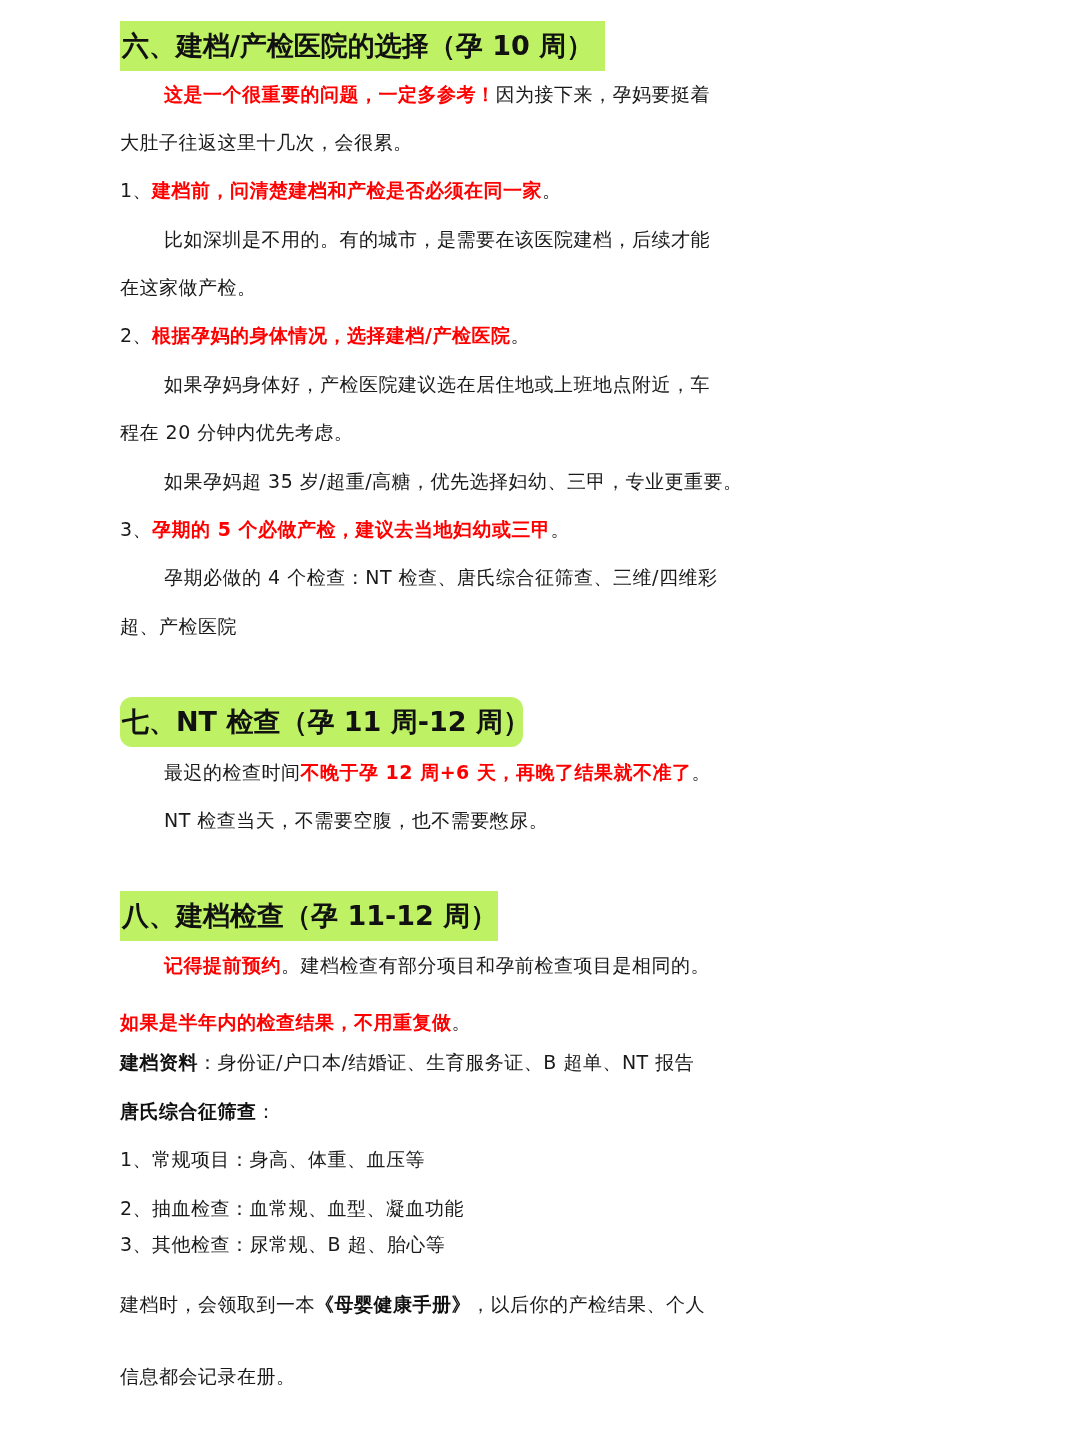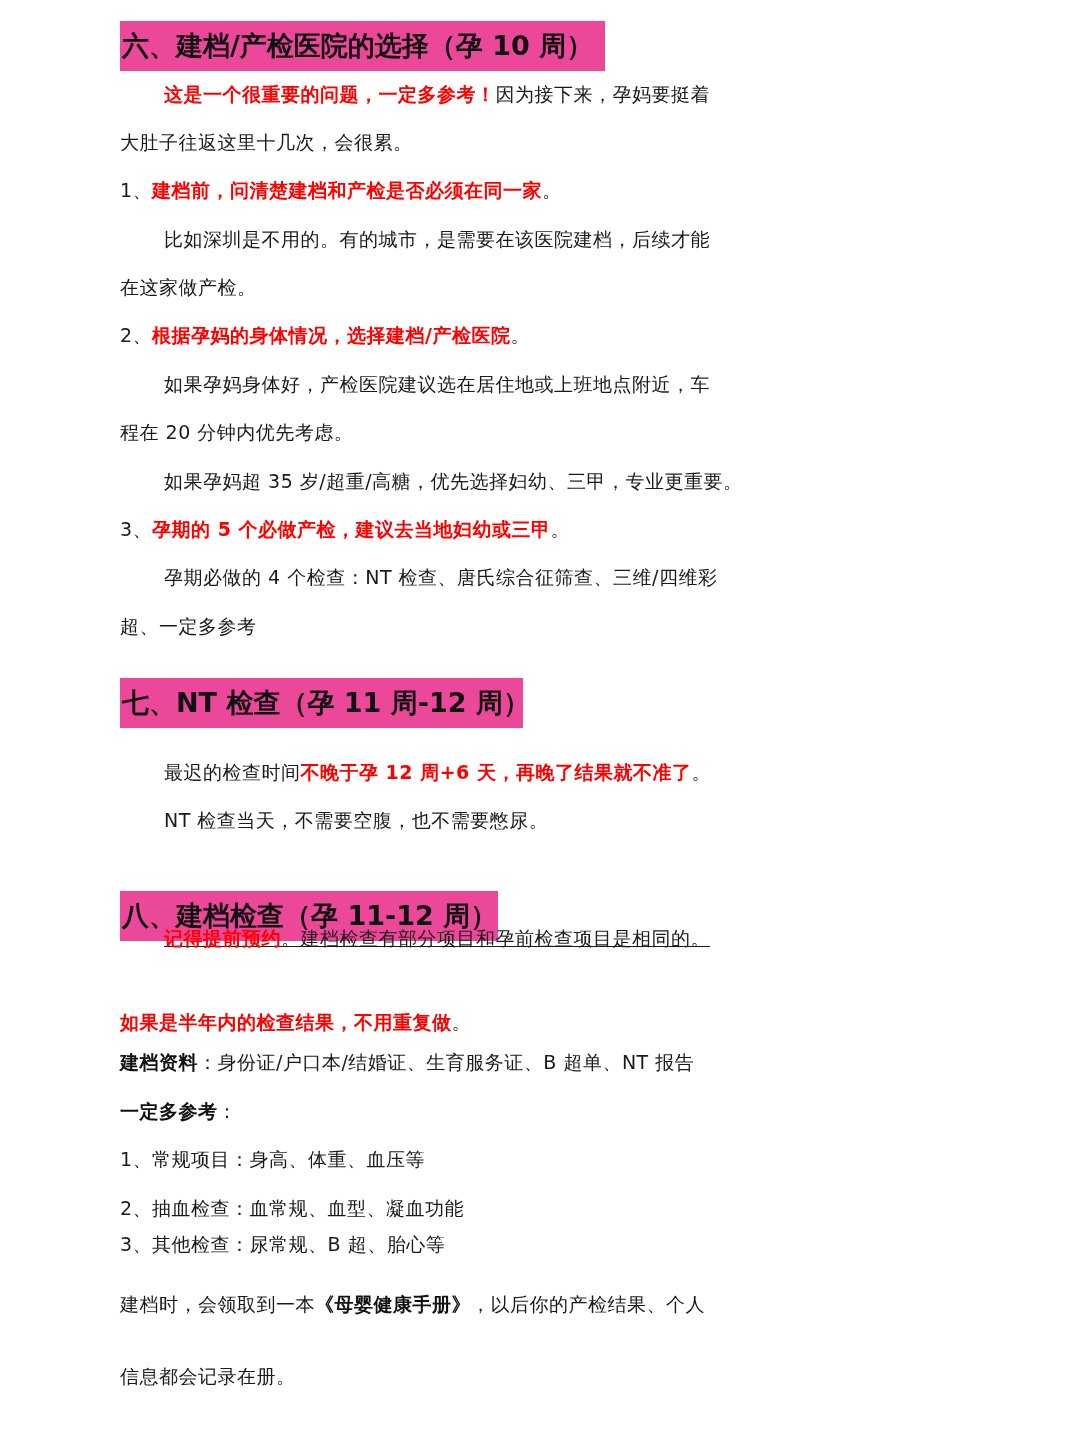--- a/index.html
+++ b/index.html
@@ -27,21 +27,21 @@
       white-space: nowrap;
       font-size: 19px;
       line-height: 40px;
       letter-spacing: 0.5px;
     }
     .indent { padding-left: 44px; }
     .heading {
       position: absolute;
       left: 0;
       height: 50px;
-      background: #ec4899;
+      background: #bef264;
       font-weight: bold;
       font-size: 27px;
       line-height: 50px;
       padding-left: 2px;
       white-space: nowrap;
       color: #111111;
     }
     .red { color: #ff0000; font-weight: bold; }
     .bold { font-weight: bold; color: #111111; }
   </style>
@@ -59,34 +59,34 @@
   <div class="line indent" style="top:219px;">比如深圳是不用的。有的城市，是需要在该医院建档，后续才能</div>
   <div class="line" style="top:267px;">在这家做产检。</div>
 
   <div class="line" style="top:315px;"><span>2、</span><span class="red">根据孕妈的身体情况，选择建档/产检医院</span><span>。</span></div>
   <div class="line indent" style="top:364px;">如果孕妈身体好，产检医院建议选在居住地或上班地点附近，车</div>
   <div class="line" style="top:412px;">程在 20 分钟内优先考虑。</div>
   <div class="line indent" style="top:461px;">如果孕妈超 35 岁/超重/高糖，优先选择妇幼、三甲，专业更重要。</div>
 
   <div class="line" style="top:509px;"><span>3、</span><span class="red">孕期的 5 个必做产检，建议去当地妇幼或三甲</span><span>。</span></div>
   <div class="line indent" style="top:557px;">孕期必做的 4 个检查：NT 检查、唐氏综合征筛查、三维/四维彩</div>
-  <div class="line" style="top:606px;">超、一定多参考</div>
+  <div class="line" style="top:606px;">超、产检医院</div>
 
-  <div class="heading" style="top:678px; width:401px;"><span>七、NT 检查（孕 11 周-12 周）</span></div>
+  <div class="heading" style="top:697px; width:401px;border-radius:12px;"><span>七、NT 检查（孕 11 周-12 周）</span></div>
 
   <div class="line indent" style="top:752px;"><span>最迟的检查时间</span><span class="red">不晚于孕 12 周+6 天，再晚了结果就不准了</span><span>。</span></div>
   <div class="line indent" style="top:800px;">NT 检查当天，不需要空腹，也不需要憋尿。</div>
 
   <div class="heading" style="top:891px; width:376px;"><span>八、建档检查（孕 11-12 周）</span></div>
 
-  <div class="line indent" style="top:918px;text-decoration:underline;"><span class="red">记得提前预约</span><span>。建档检查有部分项目和孕前检查项目是相同的。</span></div>
+  <div class="line indent" style="top:945px;"><span class="red">记得提前预约</span><span>。建档检查有部分项目和孕前检查项目是相同的。</span></div>
   <div class="line" style="top:1002px;"><span class="red">如果是半年内的检查结果，不用重复做</span><span>。</span></div>
 
   <div class="line" style="top:1042px;"><span class="bold">建档资料</span><span>：身份证/户口本/结婚证、生育服务证、B 超单、NT 报告</span></div>
-  <div class="line" style="top:1091px;"><span class="bold">一定多参考</span><span>：</span></div>
+  <div class="line" style="top:1091px;"><span class="bold">唐氏综合征筛查</span><span>：</span></div>
 
   <div class="line" style="top:1139px;">1、常规项目：身高、体重、血压等</div>
   <div class="line" style="top:1188px;">2、抽血检查：血常规、血型、凝血功能</div>
   <div class="line" style="top:1224px;">3、其他检查：尿常规、B 超、胎心等</div>
 
   <div class="line" style="top:1284px;text-align:center;"><span>建档时，会领取到一本</span><span class="bold">《母婴健康手册》</span><span>，以后你的产检结果、个人</span></div>
   <div class="line" style="top:1333px;margin-top:23px;">信息都会记录在册。</div>
 
 </div>
 

